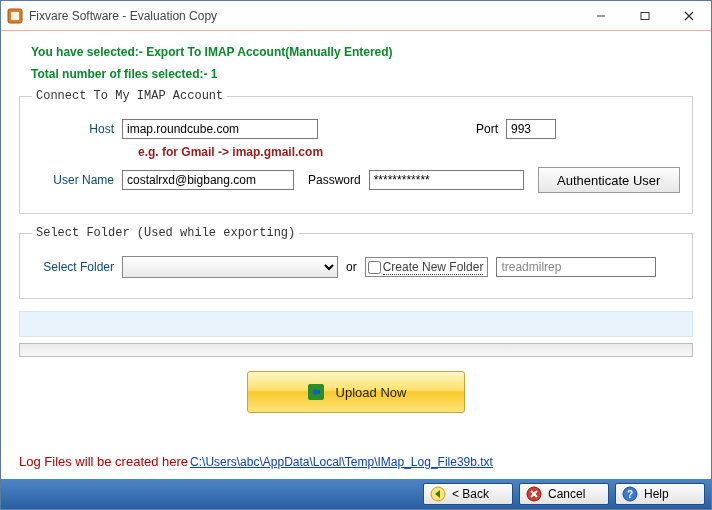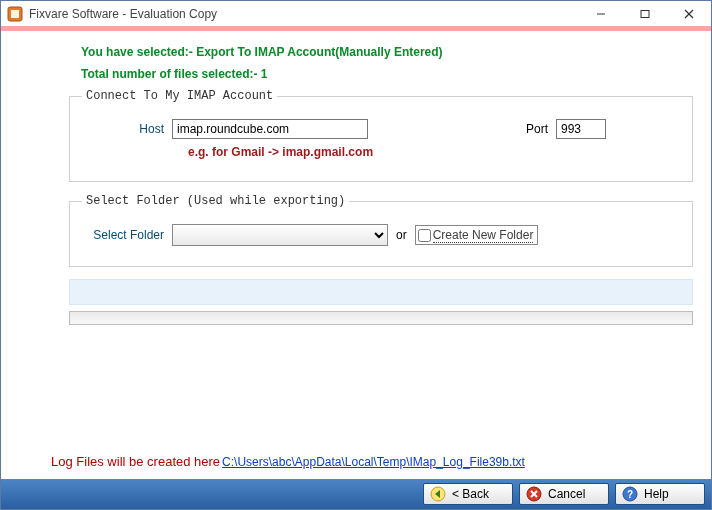--- a/index.html
+++ b/index.html
@@ -1,22 +1,22 @@
 <!DOCTYPE html>
 <html><head>
 <meta charset="utf-8">
 <style>
   * { box-sizing: border-box; }
   html, body { margin: 0; padding: 0; font-family: "Segoe UI", Tahoma, sans-serif; font-size: 12px; }
   .window { width: 712px; height: 510px; border: 1px solid #5a7aa0; position: relative; background: #fff; display: flex; flex-direction: column; }
-  .titlebar { height: 30px; background: #fff; display: flex; align-items: center; padding: 0 0 0 6px; border-bottom: 5px solid #fca5a5; }
+  .titlebar { height: 30px; background: #fff; display: flex; align-items: center; padding: 0 0 0 6px; border-bottom: 1px solid #fca5a5; }
   .titlebar .appicon { width: 16px; height: 16px; margin-right: 6px; }
   .titlebar .title { flex: 1; color: #444; font-size: 12px; }
   .titlebar .winbtn { width: 44px; height: 29px; display: flex; align-items: center; justify-content: center; color: #333; }
-  .content { flex: 1; padding: 10px 18px 0 36px; position: relative; margin-left: 32px; }
+  .content { flex: 1; padding: 10px 18px 0 18px; position: relative; }
   .greenline { color: #0a8a2a; font-weight: bold; font-size: 12px; margin: 4px 0 8px 12px; }
   fieldset { border: 1px solid #d0d0d0; margin: 8px 0 12px 0; padding: 10px 12px 14px 12px; }
   fieldset legend { color: #333; padding: 0 4px; font-size: 12px; font-family: Liberation Mono, monospace; }
   .row { display: flex; align-items: center; margin: 6px 0; }
   .lbl { text-align: right; margin-right: 8px; color: #0c4a6e; }
   input[type=text], input[type=password] { height: 20px; border: 1px solid #777; font-size: 12px; padding: 1px 4px; background: #fff; }
   .hostrow .lbl { width: 82px; }
   .hostrow input.host { width: 196px; }
   .hostrow .portlbl { width: 40px; margin-left: 140px; text-align: right; margin-right: 8px; }
   .hostrow input.port { width: 50px; }
@@ -84,38 +84,55 @@
 
       <div class="row hostrow">
         <div class="lbl">Host</div>
         <input type="text" class="host" value="imap.roundcube.com" style="">
         <div class="portlbl">Port</div>
         <input type="text" class="port" value="993" style="">
       </div>
 
       <div class="hint">e.g. for Gmail -&gt; imap.gmail.com</div>
 
+      <div class="row authrow">
+        <div class="lbl">User Name</div>
+        <input type="text" class="user" value="costalrxd@bigbang.com" style="">
+        <div class="pwlbl">Password</div>
+        <input type="text" class="pw" value="************" style="">
+        <button class="authbtn">Authenticate User</button>
+      </div>
     </fieldset>
 
     <fieldset>
       <legend>Select Folder (Used while exporting)</legend>
       <div class="row selfolder">
         <div class="lbl" style="width:82px">Select Folder</div>
         <select></select>
         <span class="or">or</span>
         <label class="cnfwrap">
           <input type="checkbox" style="">
           <span>Create New Folder</span>
         </label>
+        <input type="text" class="newfolder" disabled="" value="treadmilrep" style="">
       </div>
     </fieldset>
 
     <div class="bluebar"></div>
     <div class="progressbar"></div>
 
+    <div class="uploadwrap">
+      <button class="uploadbtn">
+        <svg class="upic" viewBox="0 0 20 20">
+          <rect x="2" y="2" width="16" height="16" rx="2" fill="#2a8f2a"></rect>
+          <polygon points="6,10 10,6 10,8 14,8 14,12 10,12 10,14" fill="#1060c0"></polygon>
+        </svg>
+        <span>Upload Now</span>
+      </button>
+    </div>
 
     <div class="logline">
       <span class="loglabel">Log Files will be created here</span>
       <a>C:\Users\abc\AppData\Local\Temp\IMap_Log_File39b.txt</a>
     </div>
 
   </div>
 
   <div class="footer">
     <button class="fbtn">

